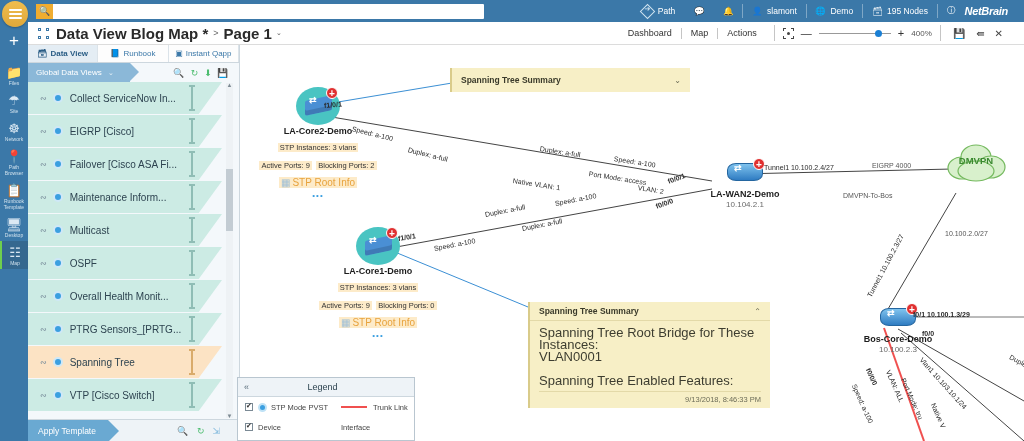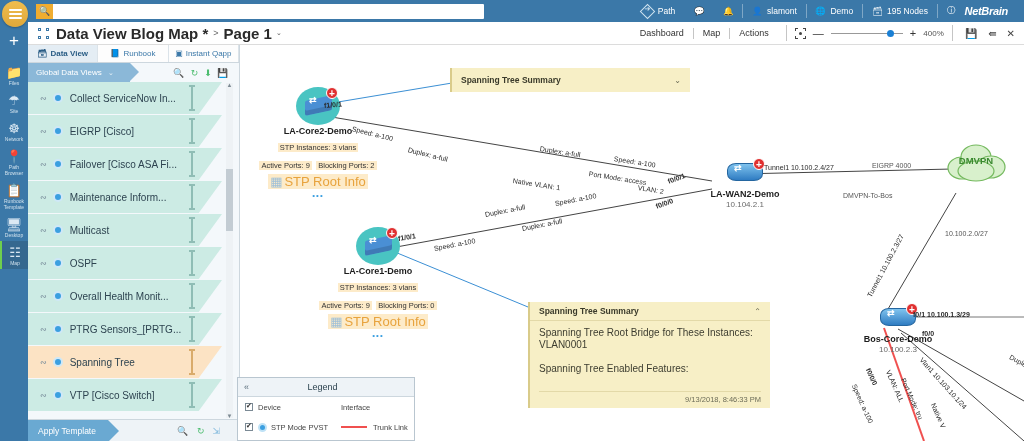--- a/index.html
+++ b/index.html
@@ -69,21 +69,21 @@
     position:absolute; width:3px; height:3px; border:1px solid #3b78a8;
   }
   .crumb-ico i:nth-child(1){left:0;top:0;}
   .crumb-ico i:nth-child(2){right:0;top:0;}
   .crumb-ico i:nth-child(3){left:0;bottom:0;}
   .crumb-ico i:nth-child(4){right:0;bottom:0;}
   .crumb-text { font-size:15px; color:#2a2a2a; font-weight:bold; }
   .crumb-sep { font-size:9px; color:#666; margin:0 5px; }
   .crumb-caret { font-size:7px; color:#555; margin-left:4px; }
 
-  .crumbrow-right { margin-left:auto; display:flex; align-items:center; height:23px; padding-right:4px; }
+  .crumbrow-right { margin-left:auto; display:flex; align-items:center; height:23px; padding-right:16px; }
   .menu-link { font-size:9px; color:#333; padding:0 9px; }
   .vline { width:1px; height:11px; background:#c5c5c5; }
   .vline-tall { width:1px; height:16px; background:#c5c5c5; margin:0 8px; }
   .zoom-wrap { display:flex; align-items:center; gap:7px; }
   .fit-ico { width:11px;height:11px; position:relative; }
   .fit-ico i{position:absolute;width:3px;height:3px;border:1px solid #444;}
   .fit-ico i:nth-child(1){left:0;top:0;border-right:0;border-bottom:0;}
   .fit-ico i:nth-child(2){right:0;top:0;border-left:0;border-bottom:0;}
   .fit-ico i:nth-child(3){left:0;bottom:0;border-right:0;border-top:0;}
   .fit-ico i:nth-child(4){right:0;bottom:0;border-left:0;border-top:0;}
@@ -190,21 +190,21 @@
   }
   .rt-arrows{ position:absolute; left:11px; top:5px; font-size:9px; color:#fff; font-weight:bold;}
   .plus-badge {
     position:absolute; right:2px; top:0; width:12px; height:12px; border-radius:50%;
     background:#e03030; color:#fff; font-size:10px; line-height:11px; font-weight:bold;
     border:1px solid #fff;
   }
   .node-label { font-size:9px; font-weight:bold; color:#1c1c1c; margin-top:1px; white-space:nowrap; }
   .node-ip { font-size:8px; color:#6a6a6a; margin-top:1px; }
   .stp-line { font-size:7.5px; color:#333; background:#fdebc9; display:inline-block; padding:0 2px; margin-top:1px; white-space:nowrap;}
-  .stp-link { font-size:13px; color:#e8a33d; background:#fdebc9; display:inline-block; padding:0 2px; white-space:nowrap; }
+  .stp-link { font-size:10px; color:#e8a33d; background:#fdebc9; display:inline-block; padding:0 2px; white-space:nowrap; }
   .stp-link .gico { color:#9fc0d8; margin-right:2px; }
   .dots { font-size:8px; color:#3b9fe0; letter-spacing:1px; margin-top:1px; }
 
   .cloud { position:absolute; width:66px; height:42px; }
   .cloud .c-lbl { position:absolute; left:0; top:13px; width:66px; text-align:center; font-size:9.5px; font-weight:bold; color:#3a8a2f; z-index:3; }
 
   .maplabel { position:absolute; font-size:7px; color:#2a2a2a; white-space:nowrap; }
   .maplabel.it { font-weight:bold; }
   .maplabel.gray { color:#555; }
 
@@ -217,21 +217,21 @@
   .sts-bar .cv { margin-left:auto; margin-right:9px; font-size:8px; color:#6a6a55; }
 
   .sts-panel {
     position:absolute; left:528px; top:302px; width:242px; height:106px;
     background:#f7efc6; border-left:2px solid #d9cb8a;
   }
   .sts-panel .hd { display:flex; align-items:center; height:19px; border-bottom:1px solid #e3d9a8; }
   .sts-panel .hd .t { font-size:8.5px; font-weight:bold; color:#3a3a2a; margin-left:9px; }
   .sts-panel .hd .cv { margin-left:auto; margin-right:9px; font-size:8px; color:#6a6a55; }
   .sts-panel .bd { padding:6px 9px 0; }
-  .sts-panel .bd div { font-size:10px; color:#3d3d30; line-height:12px; }
+  .sts-panel .bd div { font-size:13px; color:#3d3d30; line-height:12px; }
   .sts-panel .ts { position:absolute; right:9px; bottom:4px; font-size:7.5px; color:#6c6c58; }
   .sts-panel .rule { position:absolute; left:9px; right:9px; bottom:16px; height:1px; background:#e3d9a8; }
 
   
   .legend {
     position:absolute; left:237px; top:377px; width:178px; height:64px;
     background:#fff; border:1px solid #b9c6d0;
   }
   .legend .lg-hd { height:19px; background:#eef3f7; border-bottom:1px solid #cdd7de; display:flex; align-items:center; }
   .legend .lg-hd .coll { font-size:9px; color:#5c6f7d; margin-left:6px; }
@@ -636,28 +636,28 @@
   </div>
 
   <div class="legend">
     <div class="lg-hd">
       <span class="coll">«</span>
       <span class="ttl">Legend</span>
     </div>
     <div class="lg-row">
       <span class="col1">
         <span class="cb"></span>
-        <span>Device</span>
-      </span>
-      <span>Interface</span>
-    </div>
-    <div class="lg-row">
-      <span class="col1">
-        <span class="cb"></span>
         <span class="dot"></span>
         <span>STP Mode PVST</span>
       </span>
       <span class="tline"></span>
       <span>Trunk Link</span>
     </div>
+    <div class="lg-row">
+      <span class="col1">
+        <span class="cb"></span>
+        <span>Device</span>
+      </span>
+      <span>Interface</span>
+    </div>
   </div>
 
 </div>
 
 </body></html>

